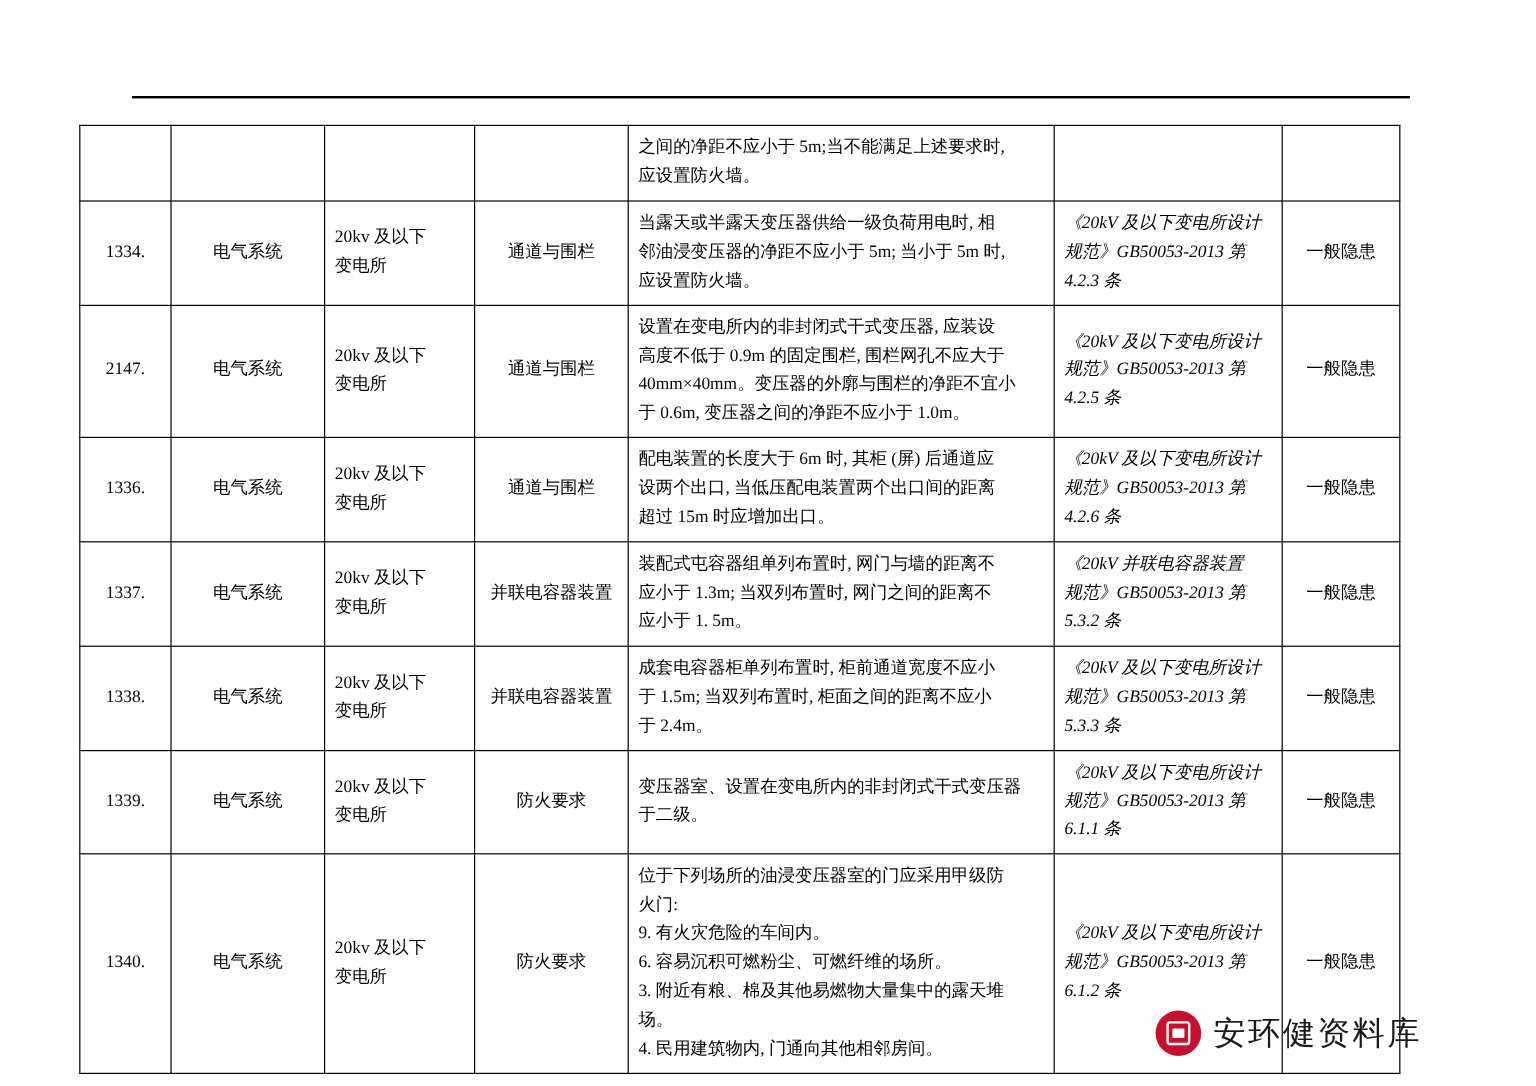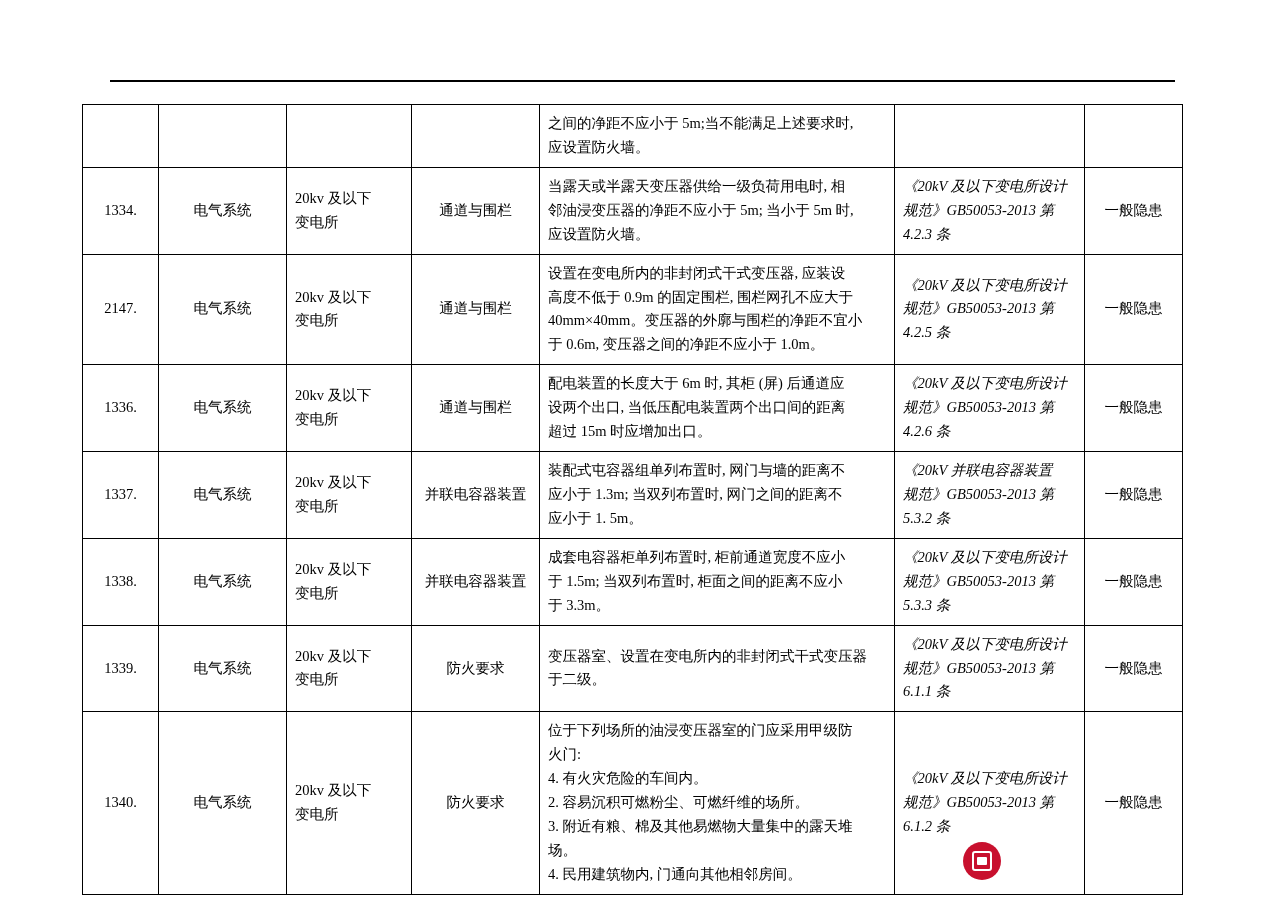--- a/index.html
+++ b/index.html
@@ -25,21 +25,21 @@
   .header-rule {
     position: absolute;
     left: 110px;
     top: 80px;
     width: 1065px;
     height: 0;
     border-top: 2px solid #000;
   }
   table.doc-table {
     position: absolute;
-    left: 82px;
+    left: 66px;
     top: 104px;
     width: 1100px;
     border-collapse: collapse;
     table-layout: fixed;
     padding-left: 28px;
   }
   table.doc-table td {
     border: 1px solid #000;
     vertical-align: middle;
     padding: 7px 8px;
@@ -239,21 +239,21 @@
         <td class="num">1338.</td>
         <td class="sys">电气系统</td>
         <td class="place">
           <span class="desc-line">20kv 及以下</span>
           <span class="desc-line">变电所</span>
         </td>
         <td class="item">并联电容器装置</td>
         <td class="desc">
           <span class="desc-line">成套电容器柜单列布置时, 柜前通道宽度不应小</span>
           <span class="desc-line">于 1.5m; 当双列布置时, 柜面之间的距离不应小</span>
-          <span class="desc-line">于 3.3m。</span>
+          <span class="desc-line">于 2.4m。</span>
         </td>
         <td class="std">
           <span class="desc-line">《20kV 及以下变电所设计</span>
           <span class="desc-line">规范》GB50053-2013 第</span>
           <span class="desc-line">5.3.3 条</span>
         </td>
         <td class="level">一般隐患</td>
       </tr>
 
       <tr>
@@ -280,33 +280,34 @@
         <td class="num">1340.</td>
         <td class="sys">电气系统</td>
         <td class="place">
           <span class="desc-line">20kv 及以下</span>
           <span class="desc-line">变电所</span>
         </td>
         <td class="item">防火要求</td>
         <td class="desc">
           <span class="desc-line">位于下列场所的油浸变压器室的门应采用甲级防</span>
           <span class="desc-line">火门:</span>
-          <span class="list-line">4. 有火灾危险的车间内。</span>
-          <span class="list-line">2. 容易沉积可燃粉尘、可燃纤维的场所。</span>
+          <span class="list-line">9. 有火灾危险的车间内。</span>
+          <span class="list-line">6. 容易沉积可燃粉尘、可燃纤维的场所。</span>
           <span class="list-line">3. 附近有粮、棉及其他易燃物大量集中的露天堆</span>
           <span class="list-line">场。</span>
           <span class="list-line">4. 民用建筑物内, 门通向其他相邻房间。</span>
         </td>
         <td class="std">
           <span class="desc-line">《20kV 及以下变电所设计</span>
           <span class="desc-line">规范》GB50053-2013 第</span>
           <span class="desc-line">6.1.2 条</span>
         </td>
         <td class="level">一般隐患</td>
       </tr>
     </tbody>
   </table>
 
   <div class="wm">
     <span class="wm-badge"></span>
+    <span class="wm-text">安环健资料库</span>
   </div>
 
 </div>
 
 </body></html>

